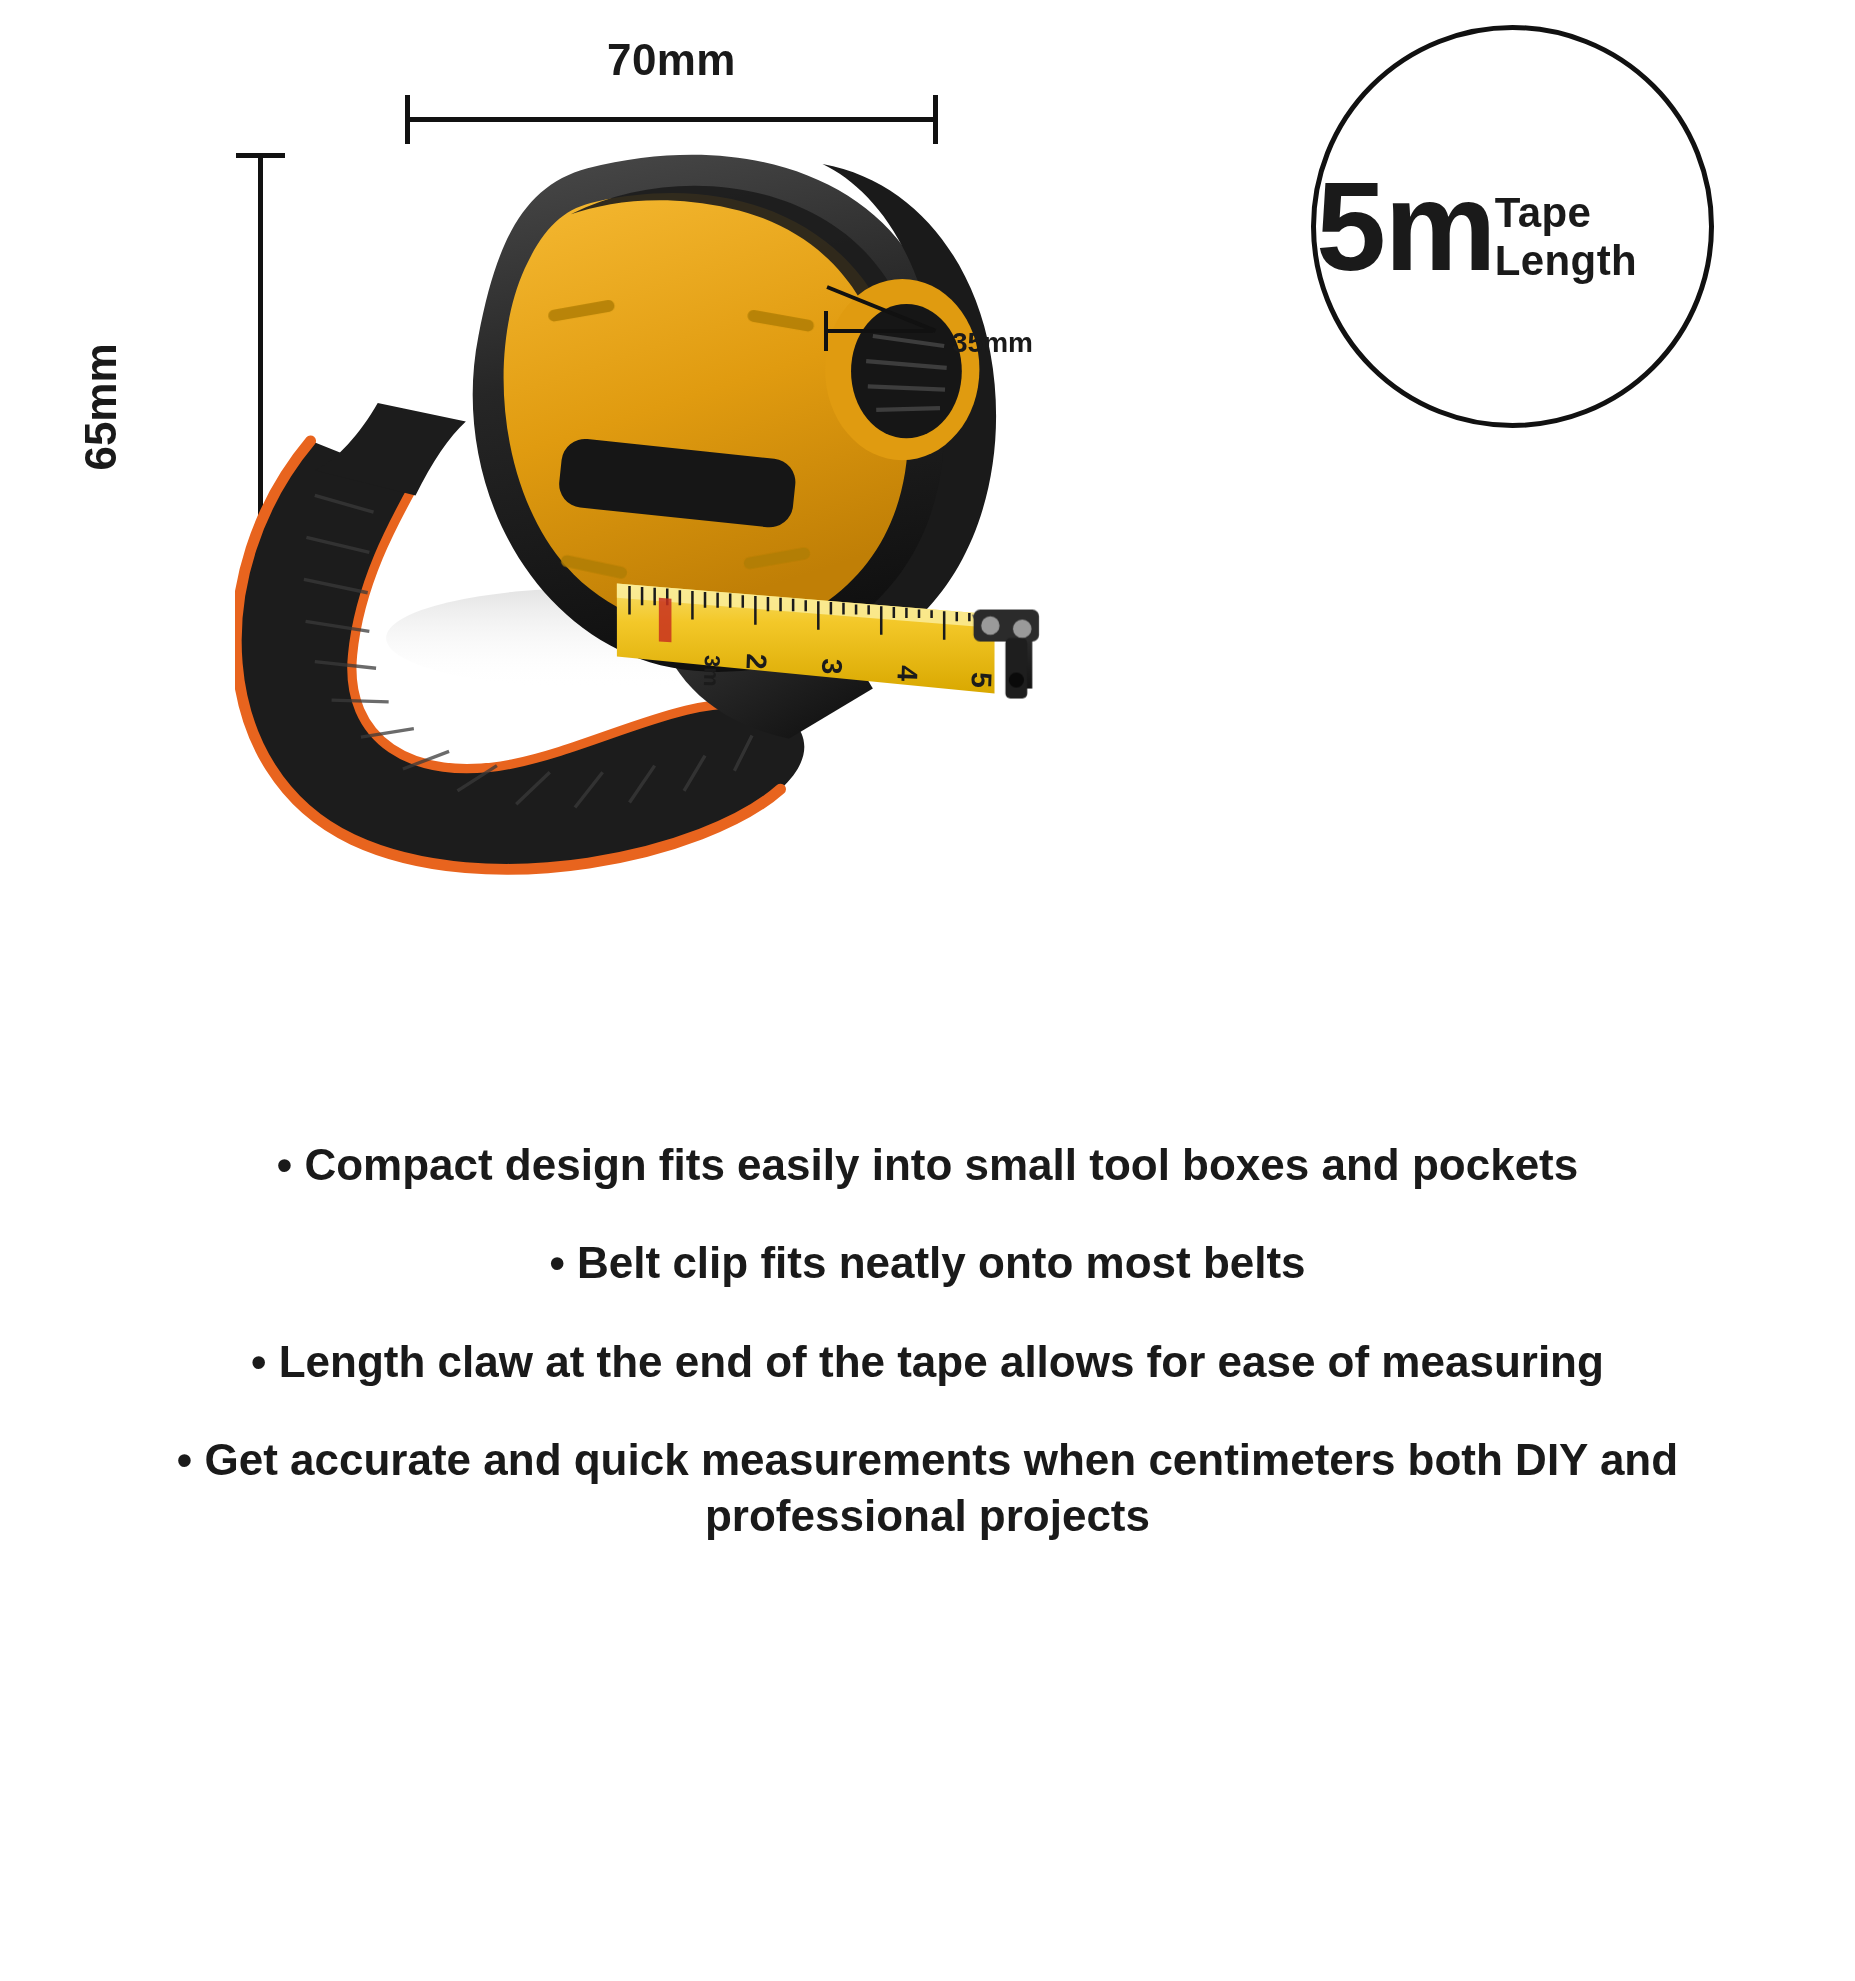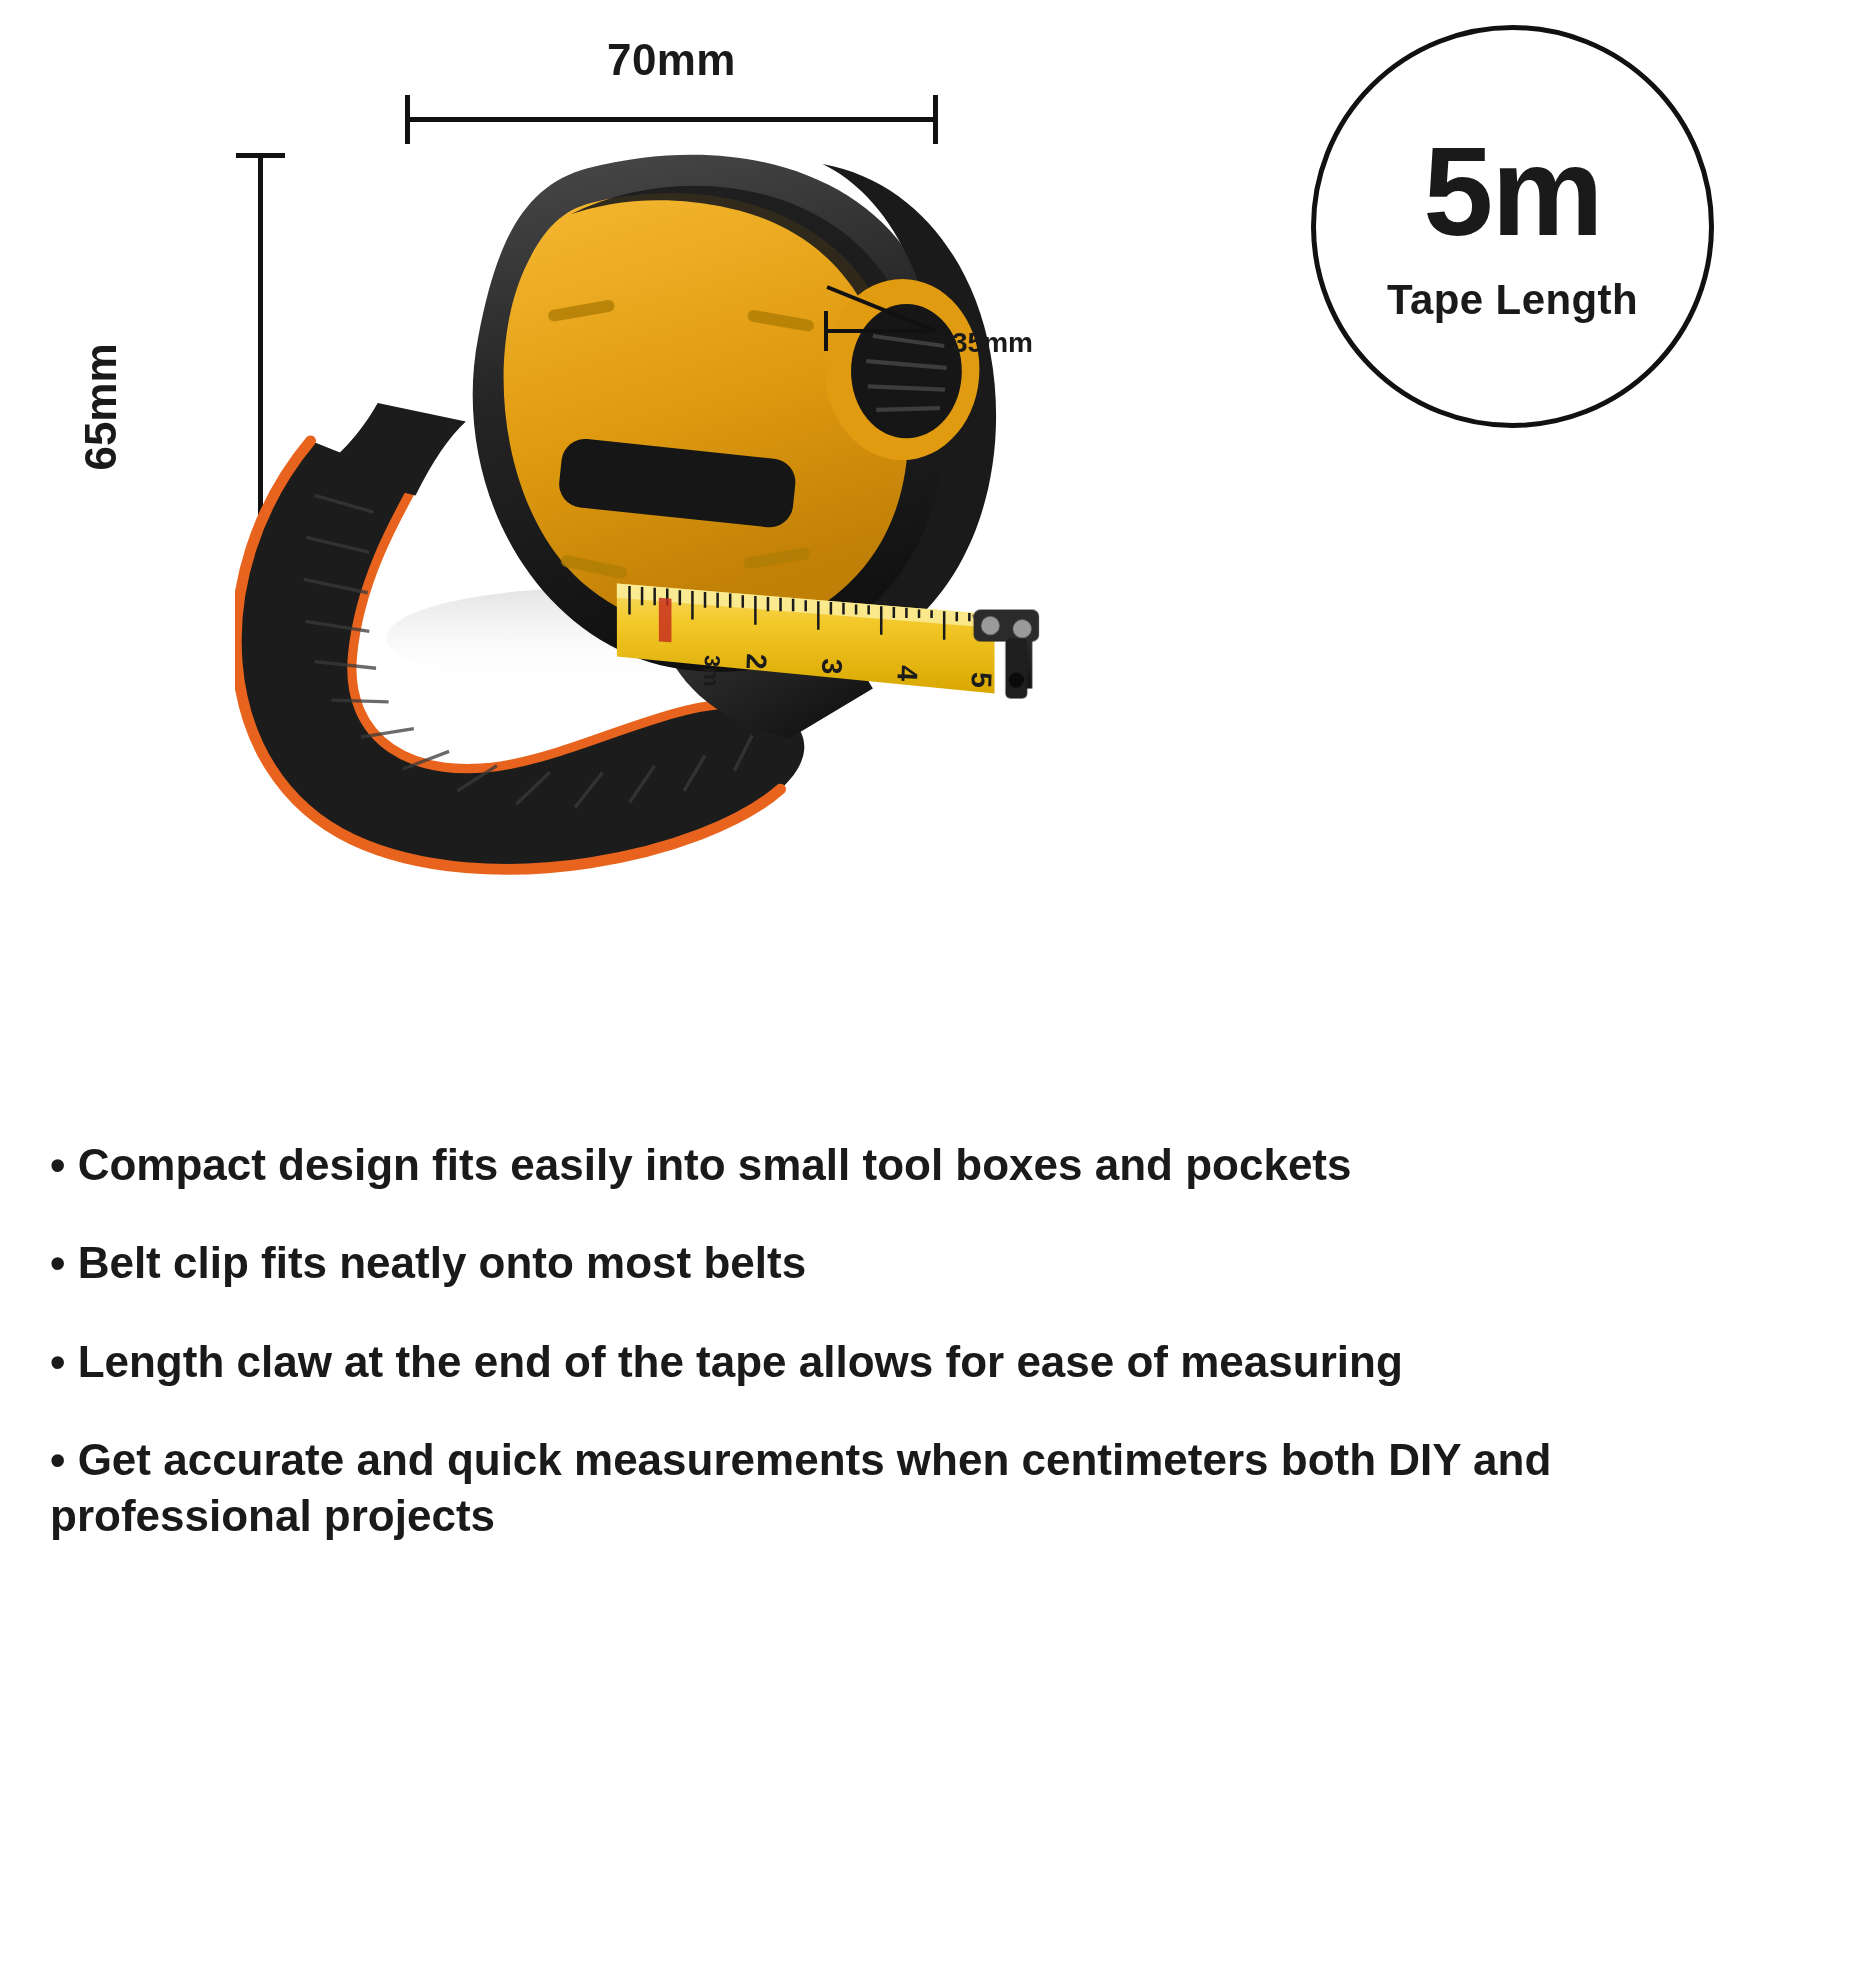--- a/index.html
+++ b/index.html
@@ -127,24 +127,23 @@
   #tape-length-badge {
     position: absolute;
     left: 1311px;
     top: 25px;
     width: 403px;
     height: 403px;
     border: 5.9px solid #111;
     border-radius: 50%;
     box-sizing: border-box;
     display: flex;
-    flex-direction: column;
+    flex-direction: row;
     align-items: center;
     justify-content: center;
-    text-align: center;
   }
   #badge-value {
     font-size: 126px;
     font-weight: bold;
     line-height: 1;
     letter-spacing: -1.7px;
   }
   #badge-caption {
     margin-top: 21px;
     font-size: 42px;
@@ -165,21 +164,21 @@
   #feature-list {
     position: absolute;
     left: 0;
     top: 1137px;
     width: 1855px;
     padding: 0;
     margin: 0;
     list-style: none;
   }
   #feature-list li {
-    text-align: left;
+    text-align: center;
     font-size: 44px;
     font-weight: bold;
     line-height: 1.28;
     padding: 0 50px;
     margin-bottom: 42px;
     color: #1a1a1a;
   }
 </style>
 </head>
 <body>

